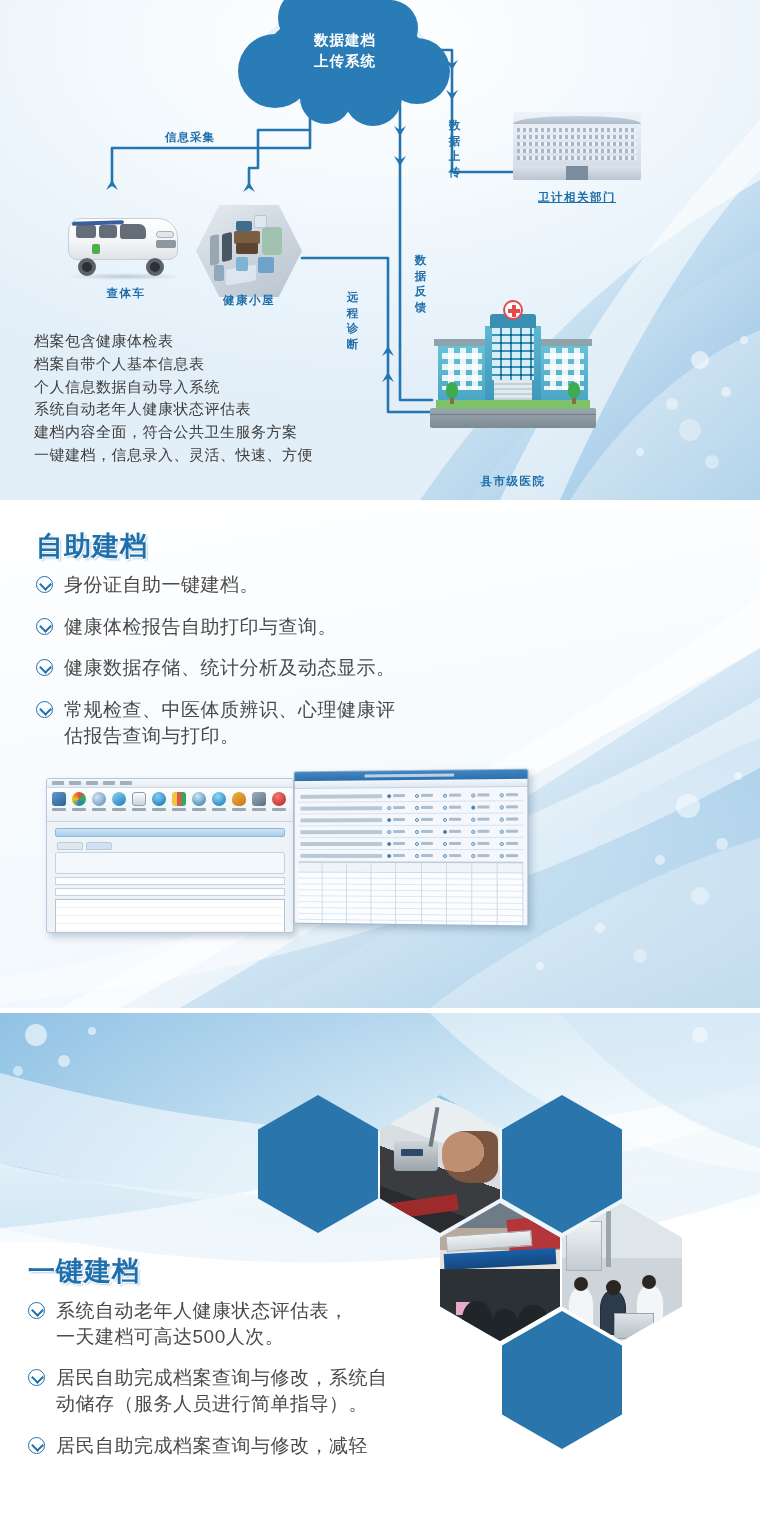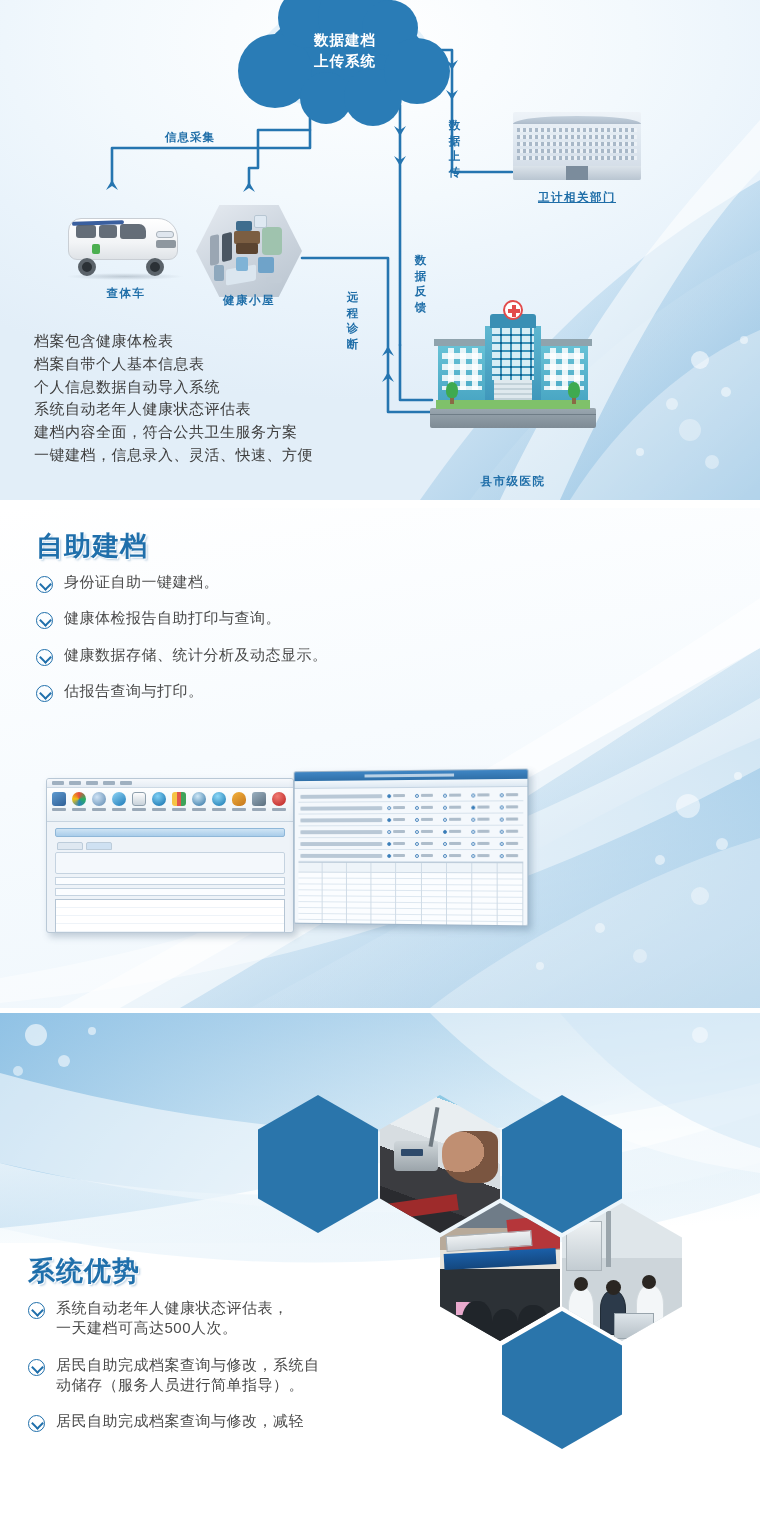--- a/index.html
+++ b/index.html
@@ -144,21 +144,21 @@
     background:linear-gradient(170deg,#ffffff 0%,#f7fbfe 45%,#eef6fc 100%); }
 
   .head {
     position:absolute; font-size:27px; font-weight:800; letter-spacing:1px;
     color:#1f6fab;
     text-shadow: 1px 1px 0 rgba(255,255,255,.9), 2px 2px 2px rgba(30,100,160,.30);
   }
 
   .bullets { position:absolute; }
   .bullet { position:relative; padding-left:28px; margin-bottom:16px;
-            color:#4a4a4a; font-size:15px; line-height:1.35; letter-spacing:.5px; }
+            color:#4a4a4a; font-size:19px; line-height:1.35; letter-spacing:.5px; }
   .bullet .chev {
     position:absolute; left:0; top:4px; width:17px; height:17px; border-radius:50%;
     border:1.5px solid #1f6fab; display:block;
   }
   .bullet .chev:after {
     content:""; position:absolute; left:3.5px; top:3px; width:7px; height:7px;
     border-right:2px solid #1f6fab; border-bottom:2px solid #1f6fab;
     transform:rotate(45deg);
   }
 
@@ -463,20 +463,21 @@
     <div class="bullet">
       <span class="chev"></span>
       <span>健康体检报告自助打印与查询。</span>
     </div>
     <div class="bullet">
       <span class="chev"></span>
       <span>健康数据存储、统计分析及动态显示。</span>
     </div>
     <div class="bullet">
       <span class="chev"></span>
+      <span>常规检查、中医体质辨识、心理健康评</span>
       <div>估报告查询与打印。</div>
     </div>
   </div>
 </div>
 
 <div class="shot1">
   <div class="menubar">
     <s></s>
       <s></s>
       <s></s>
@@ -767,21 +768,21 @@
       <span class="coat2"></span>
       <span class="coat3"></span>
     <span class="head1"></span>
       <span class="head2"></span>
       <span class="head3"></span>
     <span class="mon"></span>
   </div>
 
   <div class="hex solid" style="left:502px;top:298px;"></div>
 
-  <div class="head" style="left:28px;top:240px;">系统优势</div>
+  <div class="head" style="left:28px;top:240px;">一键建档</div>
 
   <div class="bullets" style="left:28px;top:285px;width:430px;">
     <div class="bullet">
       <span class="chev"></span>
       <span>系统自动老年人健康状态评估表，</span>
       <div>一天建档可高达500人次。</div>
     </div>
     <div class="bullet">
       <span class="chev"></span>
       <span>居民自助完成档案查询与修改，系统自</span>

